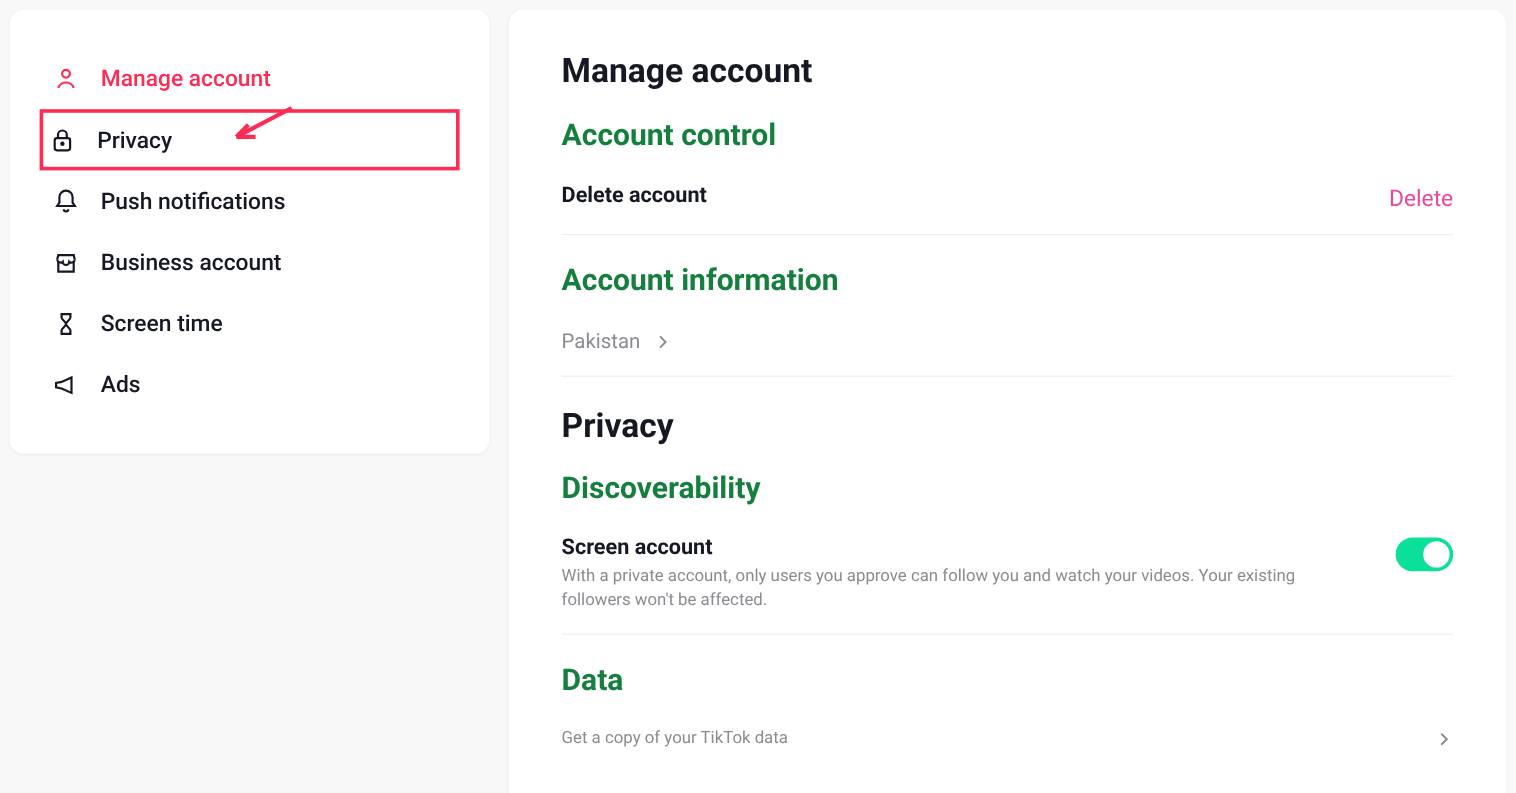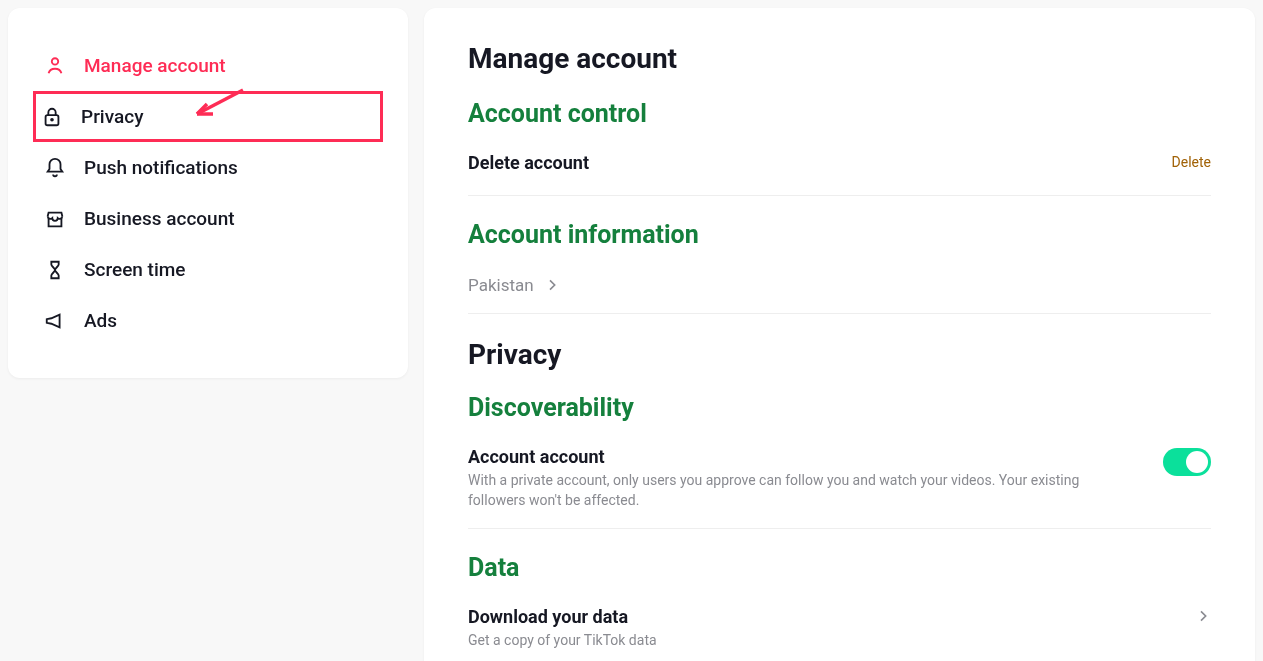--- a/index.html
+++ b/index.html
@@ -106,22 +106,22 @@
     }
     .setting-right {
       display: flex;
       align-items: center;
       gap: 10px;
       color: #8a8b91;
       font-size: 17px;
       margin-top: 2px;
     }
     .delete-link {
-      color: #a16207;
-      font-size: 14px;
+      color: #ec4899;
+      font-size: 19px;
       cursor: pointer;
     }
     .chevron {
       width: 16px;
       height: 16px;
     }
     .toggle {
       width: 48px;
       height: 28px;
       background: #0be09b;
@@ -236,32 +236,31 @@
           <path d="M9 5l7 7-7 7"></path>
         </svg>
     </div>
   </div>
 
   <h1 class="big-section">Privacy</h1>
 
   <h2 class="section-heading">Discoverability</h2>
   <div class="setting-row">
     <div class="setting-left">
-      <div class="setting-title">Account account</div>
+      <div class="setting-title">Screen account</div>
       <div class="setting-desc">With a private account, only users you approve can follow you and watch your videos. Your existing followers won't be affected.</div>
     </div>
     <div class="setting-right">
       <div class="toggle"></div>
     </div>
   </div>
 
   <h2 class="section-heading">Data</h2>
   <div class="setting-row no-border">
     <div class="setting-left">
-      <div class="setting-title">Download your data</div>
       <div class="setting-desc">Get a copy of your TikTok data</div>
     </div>
     <div class="setting-right">
       <svg class="chevron" viewBox="0 0 24 24" fill="none" stroke="#8a8b91" stroke-width="2.5">
           <path d="M9 5l7 7-7 7"></path>
         </svg>
     </div>
   </div>
 </div>
 

